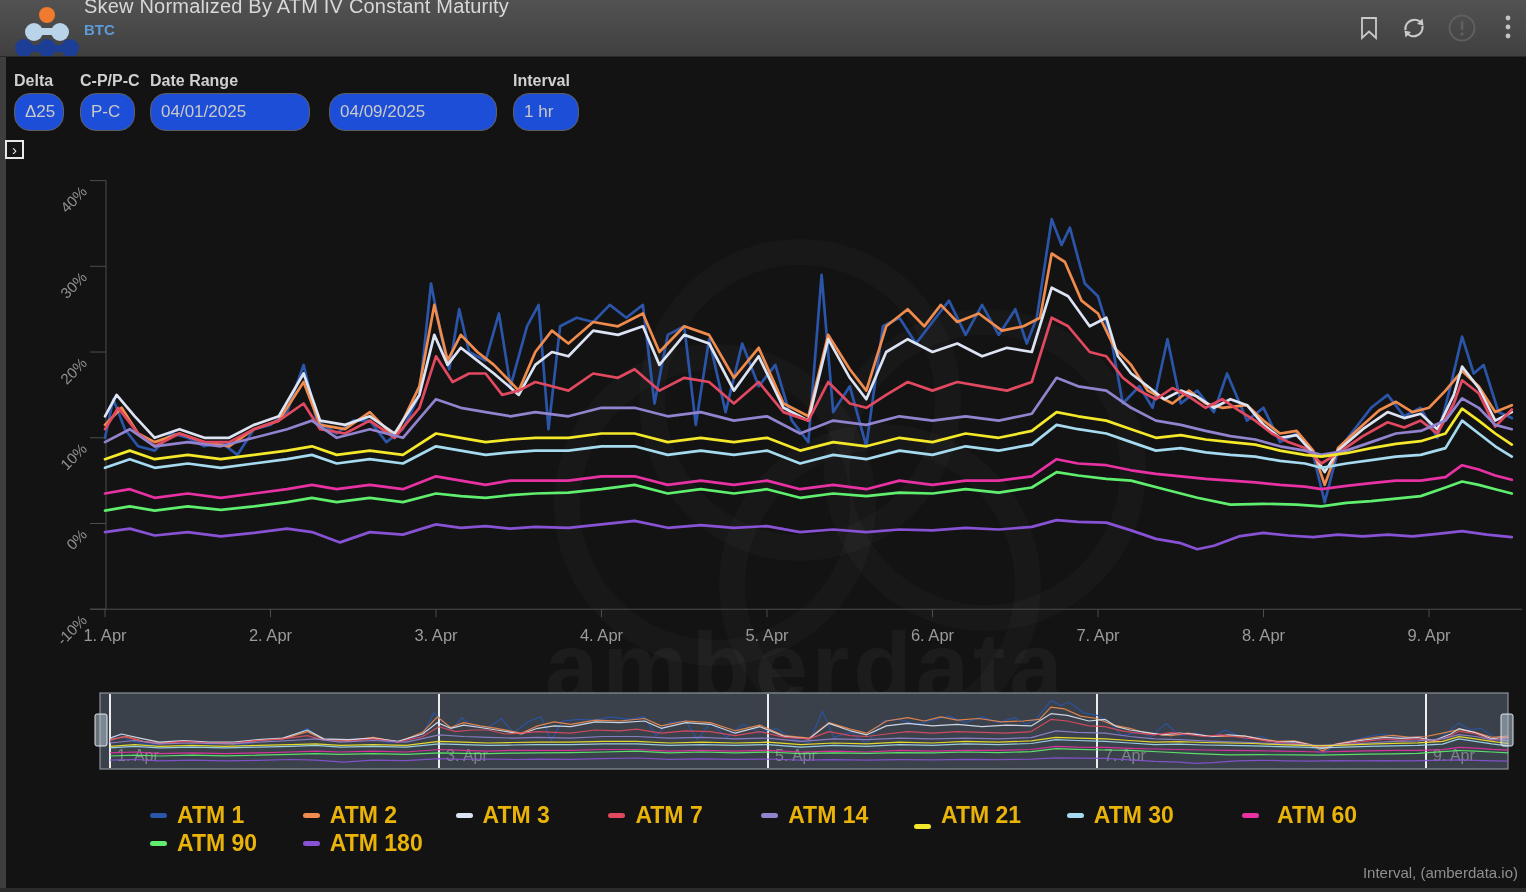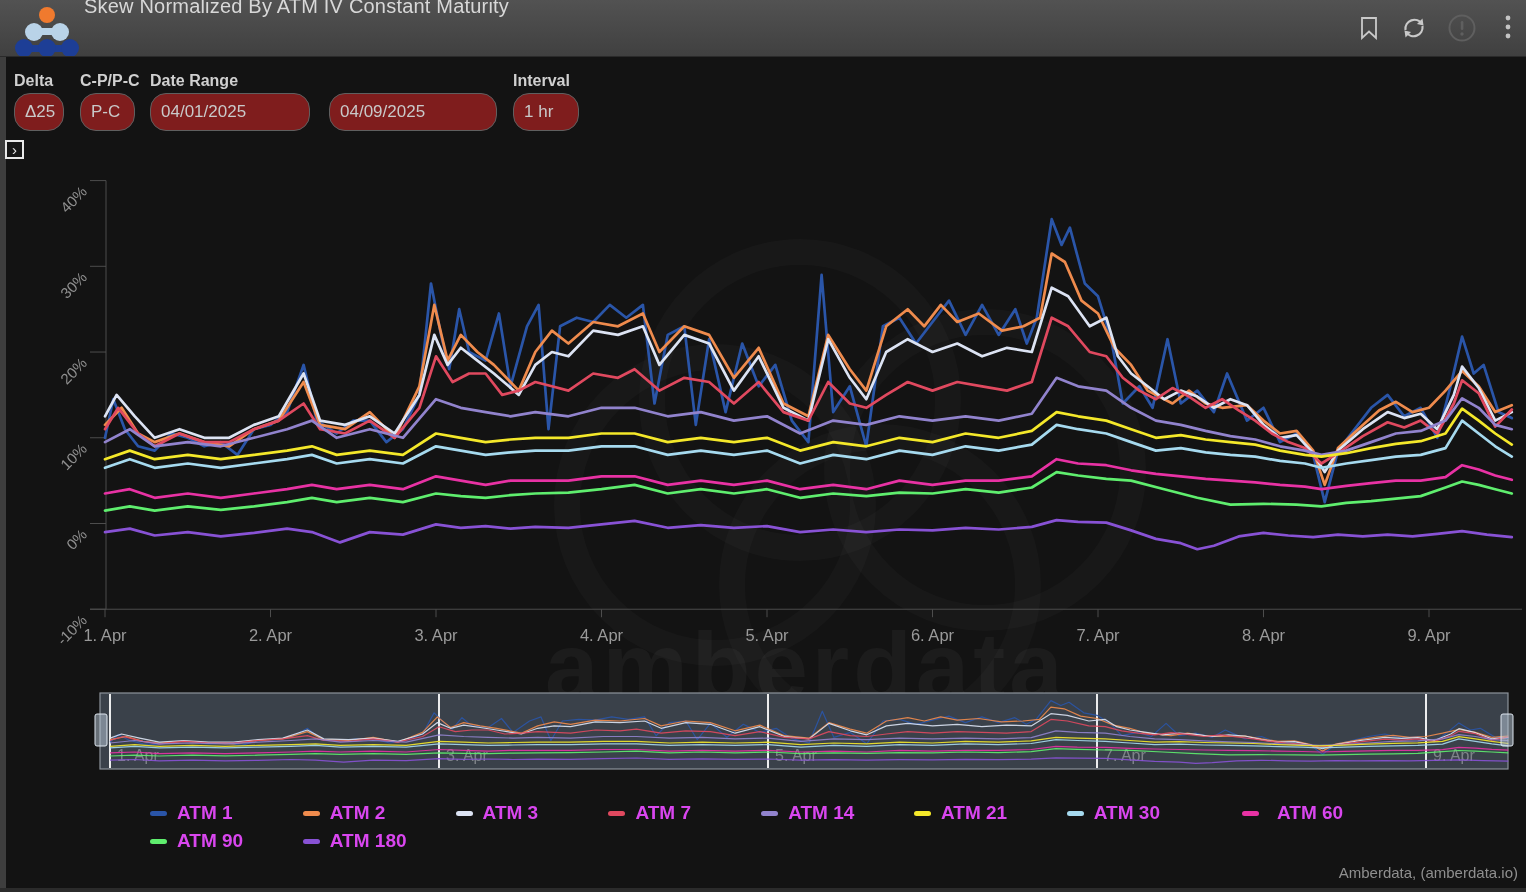--- a/index.html
+++ b/index.html
@@ -13,41 +13,41 @@
             overflow:hidden; z-index:5; }
   #logo { position:absolute; left:10px; top:2px; }
   #title-block { position:absolute; left:84px; top:-5px; }
   #page-title { font-size:20px; color:#d8d8d8; letter-spacing:.2px; }
   #symbol { font-size:15px; font-weight:bold; color:#5c9bd8; margin-top:3px; }
   .hicon { position:absolute; top:10px; width:36px; height:36px; display:flex;
            align-items:center; justify-content:center; cursor:pointer; }
 
   
   .ctl-label { position:absolute; font-size:16px; font-weight:bold; color:#d0d0d0; z-index:4; }
-  .ctl-box { position:absolute; height:38px; background:#7f1d1d; border:1px solid #5f5f5f;
+  .ctl-box { position:absolute; height:38px; background:#1d4ed8; border:1px solid #5f5f5f;
              border-radius:16px; color:#c9c9c9; font-size:17px; line-height:36px;
              padding:0 10px; z-index:4; font-family:"Liberation Sans", sans-serif; }
   input.ctl-box { outline:none; }
 
   #expander { position:absolute; left:5px; top:140px; width:19px; height:19px;
               border:2px solid #e9e9e9; background:#161616; color:#e9e9e9;
               font-size:15px; line-height:15px; text-align:center; z-index:4; cursor:pointer; }
 
   #left-strip { position:absolute; left:0; top:57px; width:6px; height:835px; background:#3e3e3e; z-index:3; }
   #bottom-strip { position:absolute; left:0; top:888px; width:1526px; height:4px; background:#2b2b2b; z-index:3; }
 
   
   #chart-svg { position:absolute; left:0; top:0; width:1526px; height:892px; z-index:1; }
 
   
   #legend { position:absolute; left:0; top:0; width:1526px; height:892px; z-index:2; pointer-events:none; }
   .legend-item { position:absolute; display:inline-flex; align-items:center; gap:10px;
                  cursor:pointer; pointer-events:auto; }
   .legend-marker { width:17px; height:5px; border-radius:3px; display:inline-block; }
-  .legend-label { font-size:19px; font-weight:bold; color:#d946ef; }
+  .legend-label { font-size:23px; font-weight:bold; color:#eab308; }
 
   #footer-credit { position:absolute; right:8px; top:864px; font-size:15px; color:#8f8f8f; z-index:4; }
 </style>
 </head>
 <body>
 
 <div id="stage">
 
   <svg id="chart-svg" xmlns="http://www.w3.org/2000/svg">
       <g>
@@ -144,21 +144,21 @@
         <span class="legend-label">ATM 3</span>
       </div>
       <div class="legend-item" style="left: 608.4px; top: 802px;">
         <span class="legend-marker" style="background: rgb(224, 73, 95);"></span>
         <span class="legend-label">ATM 7</span>
       </div>
       <div class="legend-item" style="left: 761.2px; top: 802px;">
         <span class="legend-marker" style="background: rgb(145, 131, 205);"></span>
         <span class="legend-label">ATM 14</span>
       </div>
-      <div class="legend-item" style="left: 914px; top: 802px;">
+      <div class="legend-item" style="left: 914px; top: 802px; align-items: flex-end;">
         <span class="legend-marker" style="background: rgb(244, 232, 42);"></span>
         <span class="legend-label">ATM 21</span>
       </div>
       <div class="legend-item" style="left: 1066.8px; top: 802px; justify-content: center;">
         <span class="legend-marker" style="background: rgb(166, 218, 239);"></span>
         <span class="legend-label">ATM 30</span>
       </div>
       <div class="legend-item" style="left: 1242px; top: 802px; gap: 18px;">
         <span class="legend-marker" style="background: rgb(232, 50, 164);"></span>
         <span class="legend-label">ATM 60</span>
@@ -179,20 +179,21 @@
       <rect x="12" y="43" width="50" height="7" fill="#1d3e96"></rect>
       <circle cx="37" cy="13" r="8" fill="#f07a2e"></circle>
       <circle cx="24" cy="30" r="9" fill="#b9d3e8"></circle>
       <circle cx="50" cy="30" r="9" fill="#b9d3e8"></circle>
       <circle cx="14" cy="46" r="9" fill="#1d3e96"></circle>
       <circle cx="37" cy="46" r="9" fill="#1d3e96"></circle>
       <circle cx="60" cy="46" r="9" fill="#1d3e96"></circle>
     </svg>
     <div id="title-block">
       <div id="page-title">Skew Normalized By ATM IV Constant Maturity</div>
+      <div id="symbol">BTC</div>
     </div>
     <div class="hicon" style="left:1351px">
       <svg width="20" height="24">
           <path d="M3 2 h14 v20 l-7 -6.5 l-7 6.5 z" fill="none" stroke="#c9c9c9" stroke-width="1.8"></path>
         </svg>
     </div>
     <div class="hicon" style="left:1396px">
       <svg width="30" height="30" viewBox="0 0 30 30">
         <path d="M6.5 17 A 9 9 0 0 1 23 11" fill="none" stroke="#c9c9c9" stroke-width="2.2"></path>
         <polygon points="23.5,5.5 24.5,12.5 18,11" fill="#c9c9c9"></polygon>
@@ -226,14 +227,14 @@
   <input class="ctl-box" style="left: 150px; top: 93px; width: 160px;" readonly="" value="04/01/2025">
   <input class="ctl-box" style="left: 329px; top: 93px; width: 168px;" readonly="" value="04/09/2025">
 
   <div class="ctl-label" style="left:513px; top:72px">Interval</div>
   <div class="ctl-box" style="left:513px; top:93px; width:66px">1 hr</div>
 
   <div id="expander">›</div>
   <div id="left-strip"></div>
   <div id="bottom-strip"></div>
 
-  <div id="footer-credit">Amberdata, (amberdata.io)</div>
+  <div id="footer-credit">Interval, (amberdata.io)</div>
 </div>
 
 </body></html>

